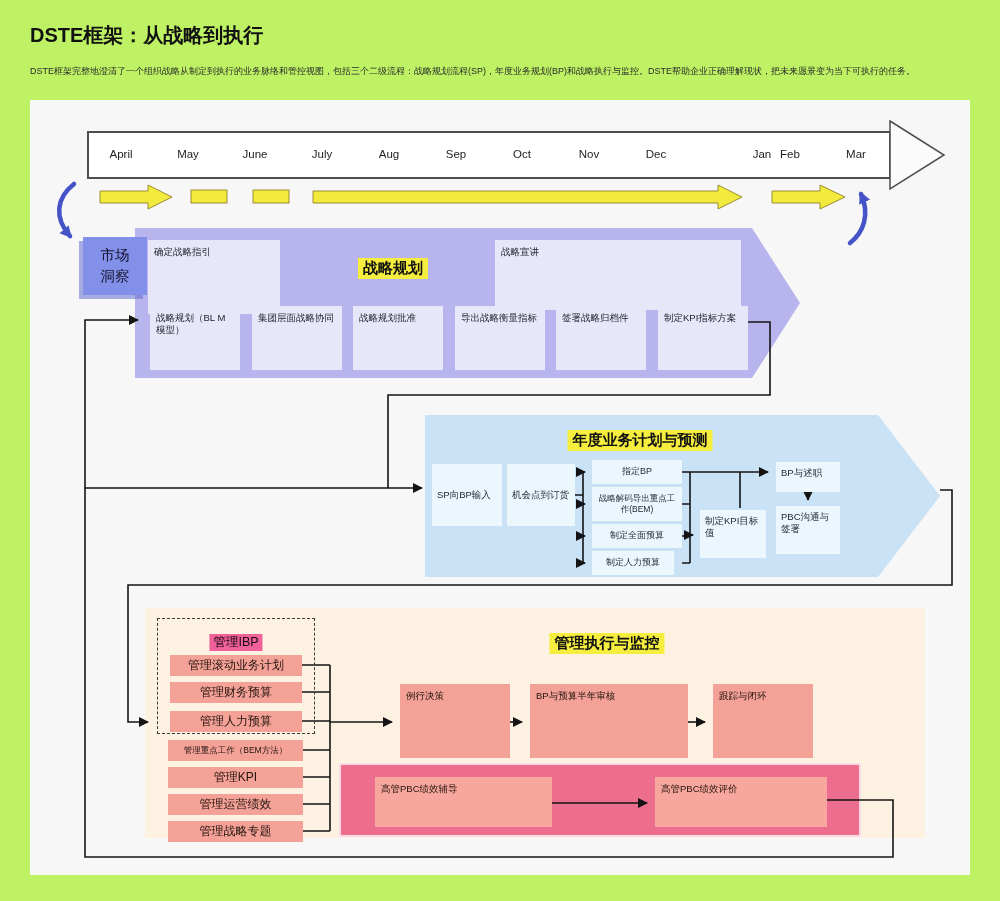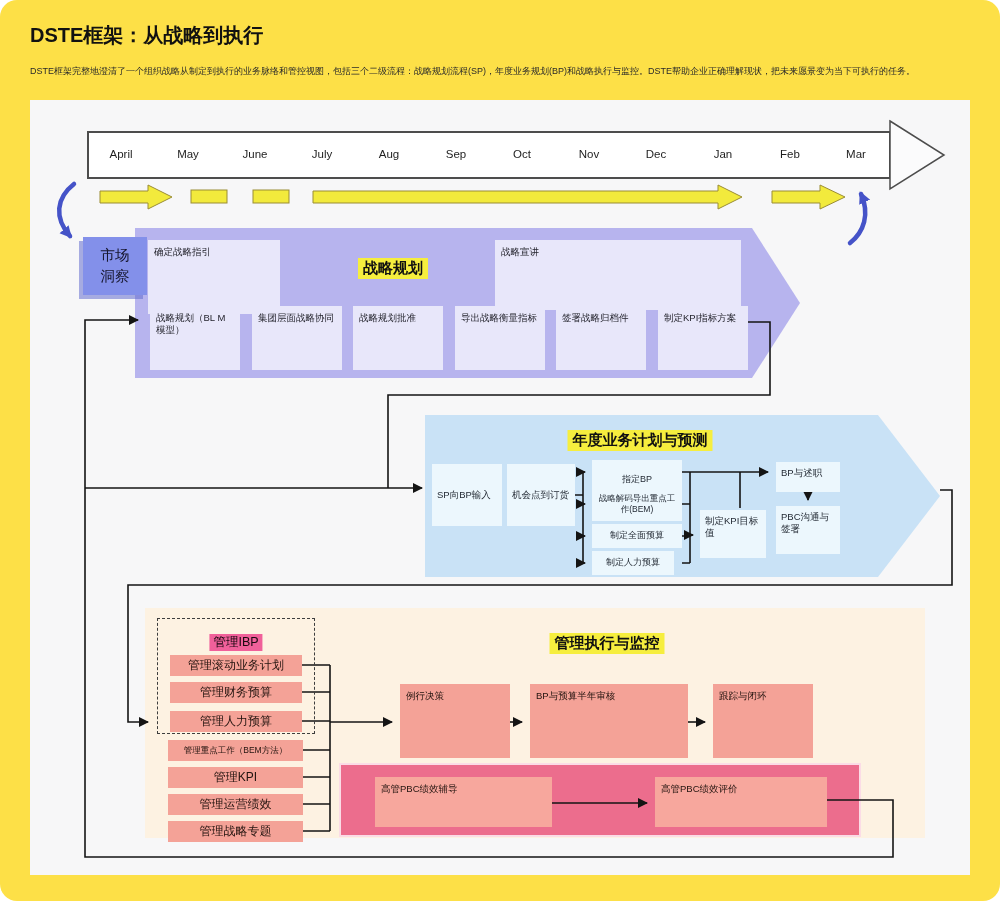--- a/index.html
+++ b/index.html
@@ -1,17 +1,17 @@
 <!DOCTYPE html>
 <html><head>
 <meta charset="utf-8">
 <style>
   html,body{margin:0;padding:0;background:#ffffff;}
-  #stage{position:relative;width:1000px;height:901px;background:#fde047;overflow:hidden;
-         font-family:"Liberation Sans","DejaVu Sans",sans-serif;color:#1b1b1b;border-radius:17px;}
+  #stage{position:relative;width:1000px;height:901px;background:#bef264;overflow:hidden;
+         font-family:"Liberation Sans","DejaVu Sans",sans-serif;color:#1b1b1b;}
   .abs{position:absolute;box-sizing:border-box;}
   #canvas-bg{left:30px;top:100px;width:940px;height:775px;background:#f7f7f8;}
   #page-title{left:30px;top:22px;font-size:20px;font-weight:bold;color:#111;}
   #page-subtitle{left:30px;top:66px;width:935px;font-size:9px;color:#2a2a2a;line-height:1.3;}
   #lines-svg{left:0;top:0;width:1000px;height:901px;z-index:2;}
   .month{position:absolute;top:148px;transform:translateX(-50%);font-size:11.5px;color:#1e1e1e;z-index:3;}
   .box{position:absolute;box-sizing:border-box;z-index:3;line-height:1.25;}
   .pbox{background:#e8e7fa;color:#1f1f28;font-size:9.5px;padding:6px;}
   .bbox{background:#ecf7fd;color:#1f2630;font-size:9.5px;padding:5px;}
   .sbox{background:#f4a297;color:#23140f;font-size:12px;display:flex;align-items:center;justify-content:center;text-align:center;}
@@ -96,41 +96,41 @@
 
   <span class="month" style="left:121px">April</span>
   <span class="month" style="left:188px">May</span>
   <span class="month" style="left:255px">June</span>
   <span class="month" style="left:322px">July</span>
   <span class="month" style="left:389px">Aug</span>
   <span class="month" style="left:456px">Sep</span>
   <span class="month" style="left:522px">Oct</span>
   <span class="month" style="left:589px">Nov</span>
   <span class="month" style="left:656px">Dec</span>
-  <span class="month" style="left:723px">Jan</span>
+  <span class="month" style="left:762px">Jan</span>
   <span class="month" style="left:790px">Feb</span>
   <span class="month" style="left:856px">Mar</span>
 
   <div class="abs" id="market-insight">市场
 洞察</div>
 
   <div class="sec-title" style="left:393px;top:258px">战略规划</div>
   <div class="box pbox" style="left:148px;top:240px;width:132px;height:74px">确定战略指引</div>
   <div class="box pbox" style="left:495px;top:240px;width:246px;height:70px">战略宣讲</div>
   <div class="box pbox" style="left:150px;top:306px;width:90px;height:64px">战略规划（BL M模型）</div>
   <div class="box pbox" style="left:252px;top:306px;width:90px;height:64px">集团层面战略协同</div>
   <div class="box pbox" style="left:353px;top:306px;width:90px;height:64px">战略规划批准</div>
   <div class="box pbox" style="left:556px;top:306px;width:90px;height:64px">签署战略归档件</div>
   <div class="box pbox" style="left:455px;top:306px;width:90px;height:64px">导出战略衡量指标</div>
   <div class="box pbox" style="left:658px;top:306px;width:90px;height:64px">制定KPI指标方案</div>
 
   <div class="sec-title" style="left:640px;top:430px">年度业务计划与预测</div>
   <div class="box bbox vcenter" style="left:432px;top:464px;width:70px;height:62px">SP向BP输入</div>
   <div class="box bbox vcenter" style="left:507px;top:464px;width:68px;height:62px">机会点到订货</div>
-  <div class="box bbox ccenter" style="left:592px;top:460px;width:90px;height:40px;font-size:9px">指定BP</div>
+  <div class="box bbox ccenter" style="left:592px;top:460px;width:90px;height:24px;font-size:9px">指定BP</div>
   <div class="box bbox ccenter" style="left:592px;top:487px;width:90px;height:34px;font-size:8.5px">战略解码导出重点工作(BEM)</div>
   <div class="box bbox ccenter" style="left:592px;top:524px;width:90px;height:24px;font-size:9px">制定全面预算</div>
   <div class="box bbox ccenter" style="left:592px;top:551px;width:82px;height:24px;font-size:9px">制定人力预算</div>
   <div class="box bbox" style="left:700px;top:510px;width:66px;height:48px">制定KPI目标值</div>
   <div class="box bbox" style="left:776px;top:462px;width:64px;height:30px">BP与述职</div>
   <div class="box bbox" style="left:776px;top:506px;width:64px;height:48px">PBC沟通与签署</div>
 
   <div class="sec-title" style="left:607px;top:633px">管理执行与监控</div>
   <div class="abs" id="ibp-dashed"></div>
   <div id="ibp-title">管理IBP</div>

